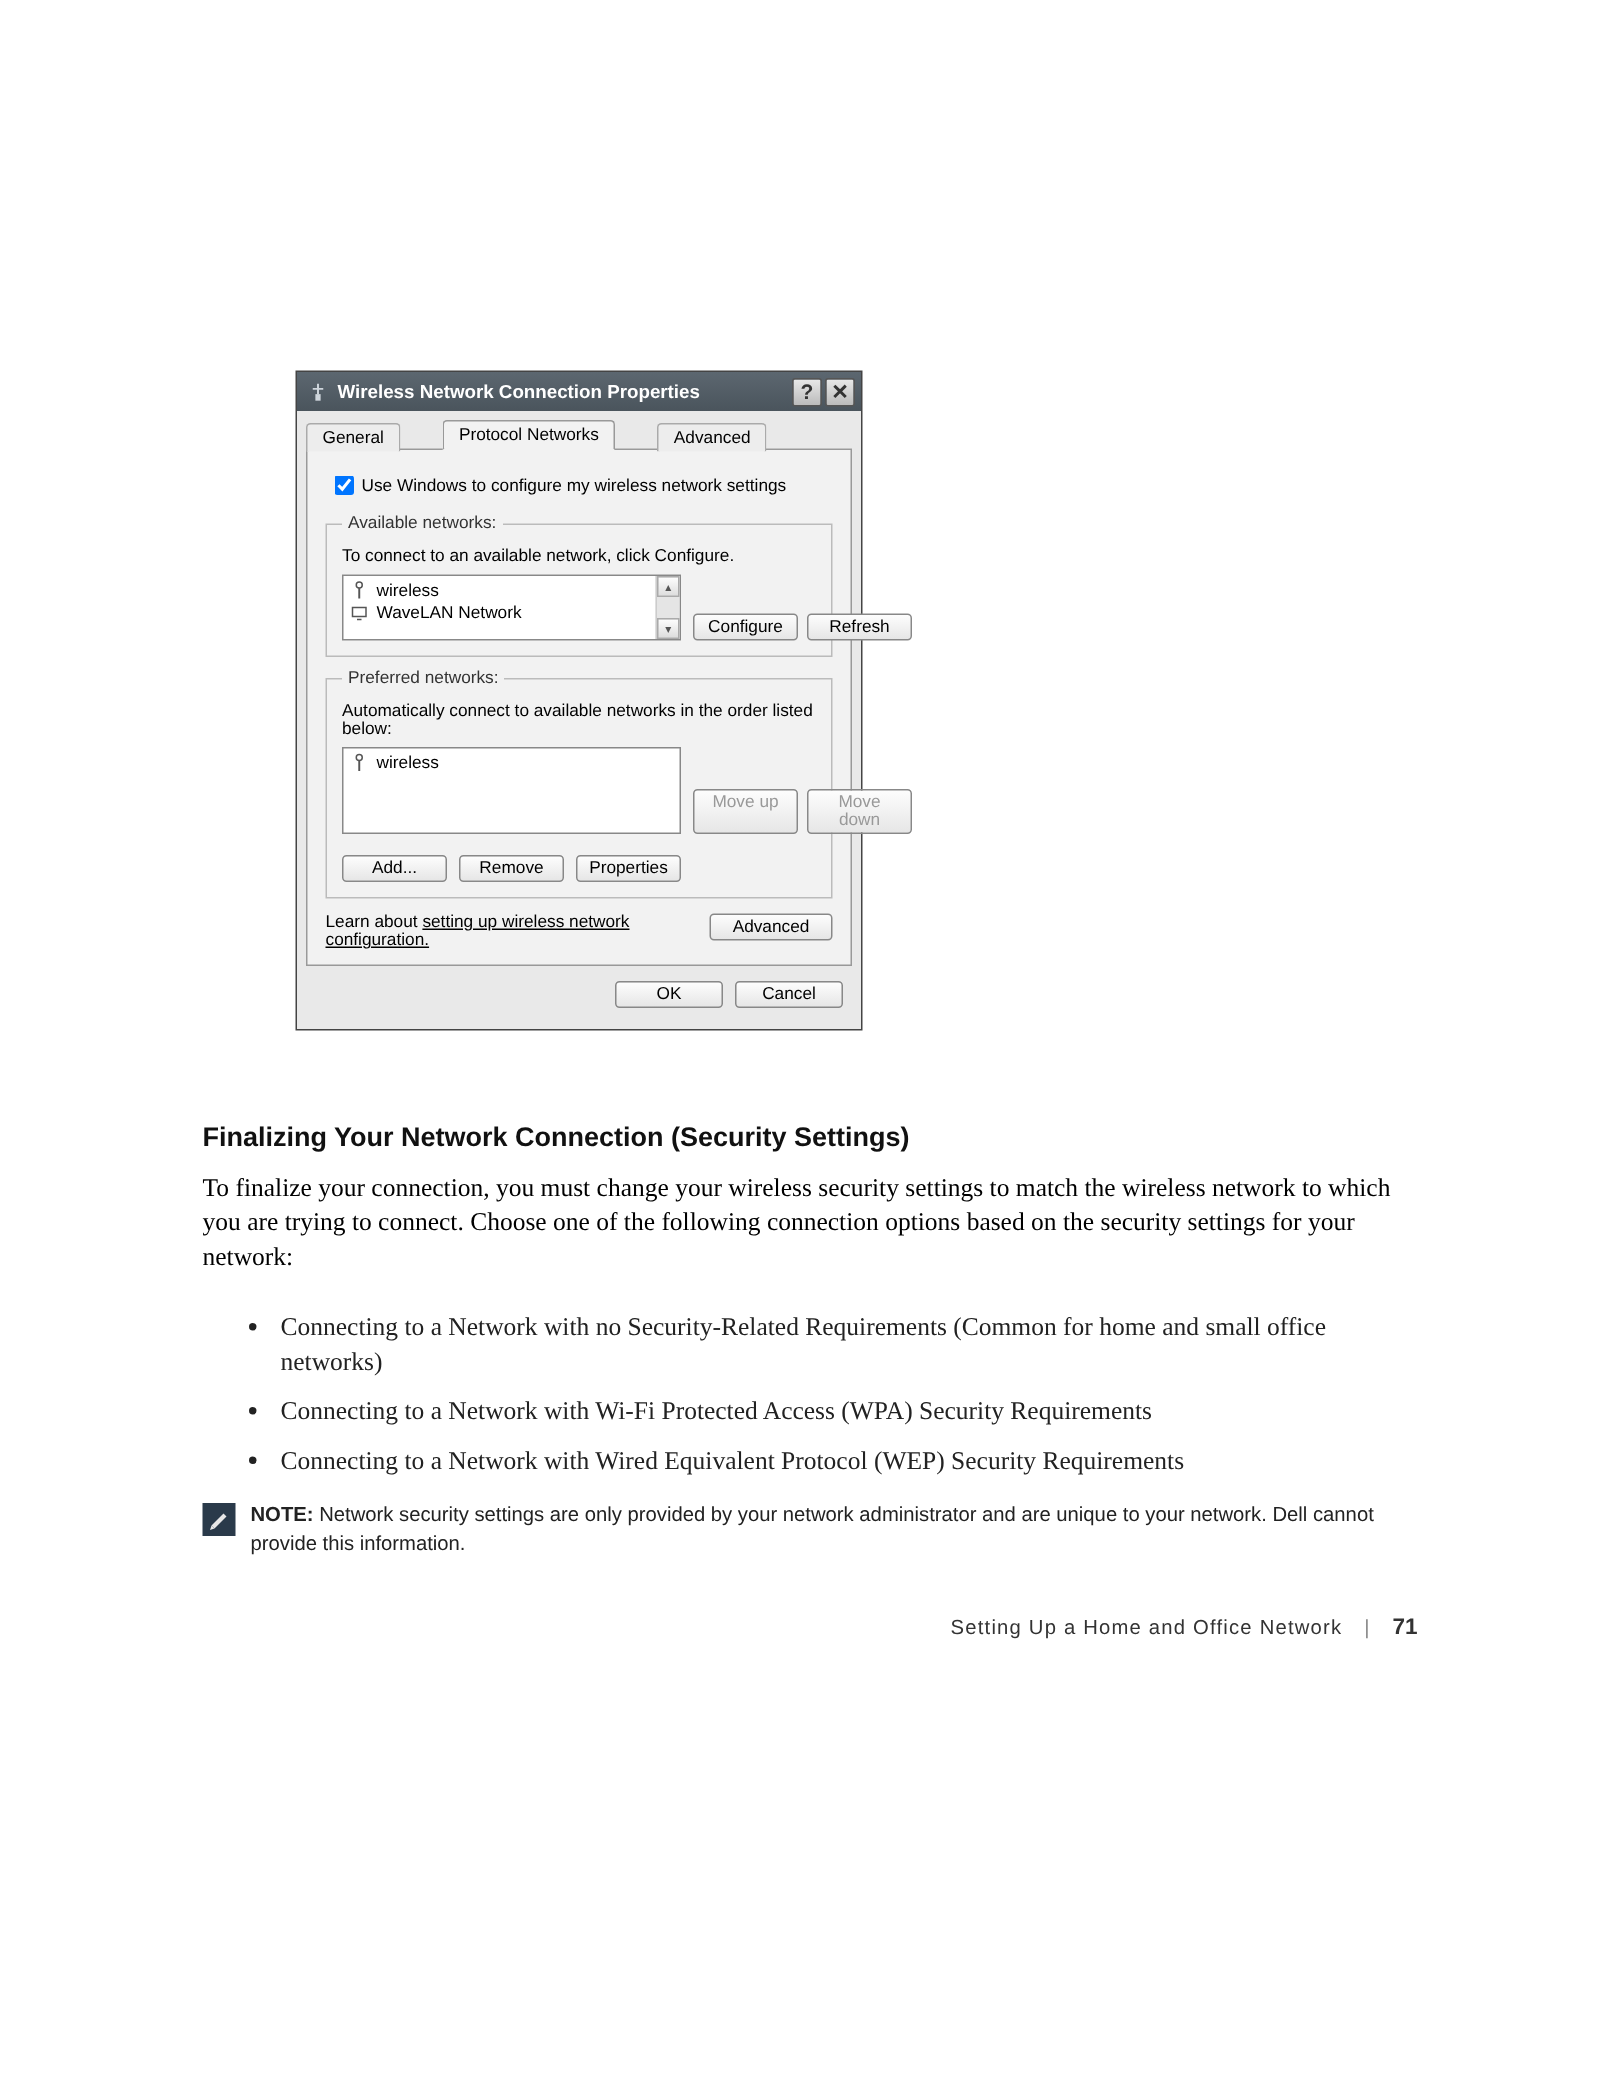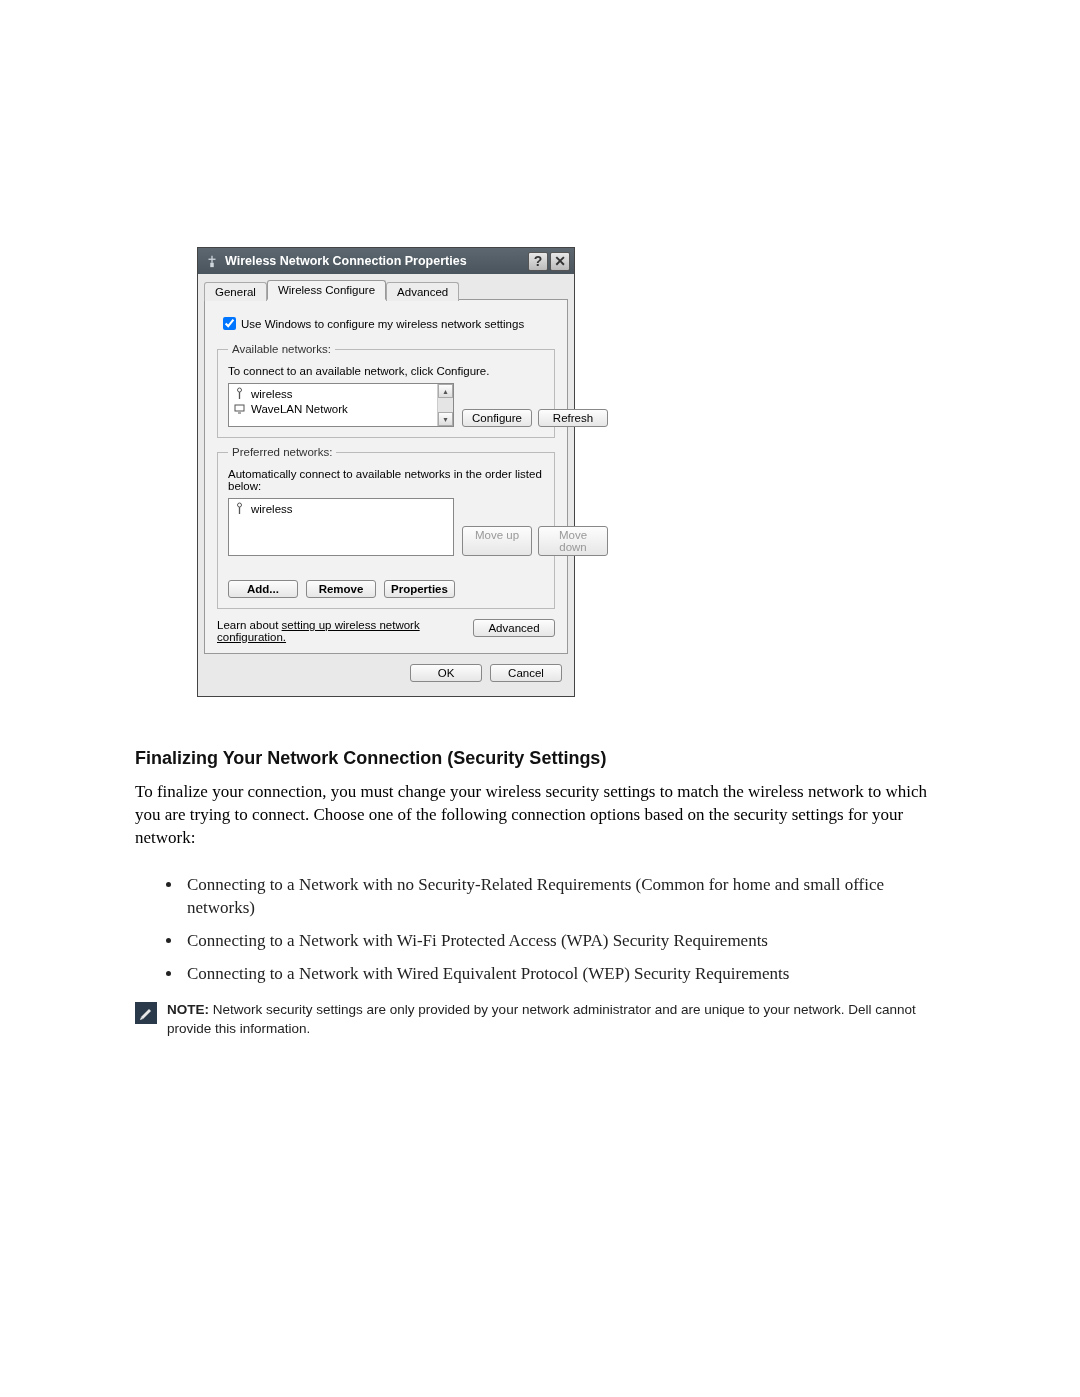--- a/index.html
+++ b/index.html
@@ -68,20 +68,21 @@
   .dialog-body {
     background: #e9e9e9;
     padding: 6px;
   }
   .tabs-row {
     display: flex;
     align-items: flex-end;
     position: relative;
     z-index: 2;
     margin-bottom: -1px;
+    gap: 28px;
   }
   .tab {
     padding: 3px 10px 3px 10px;
     font-size: 11.5px;
     border: 1px solid #999;
     border-bottom: none;
     background: #eee;
     border-radius: 3px 3px 0 0;
     margin-right: 0;
     cursor: pointer;
@@ -184,22 +185,21 @@
     cursor: pointer;
     min-width: 70px;
   }
   .xp-btn.disabled {
     color: #999;
     cursor: default;
   }
   .btn-row {
     display: flex;
     gap: 8px;
-    margin-top: 24px;
-    font-weight: bold;
+    margin-top: 14px;
   }
   .learn-row {
     display: flex;
     align-items: flex-start;
     justify-content: space-between;
     margin-top: 10px;
     font-size: 11.5px;
   }
   .learn-row a { color: #000; text-decoration: underline; }
   .footer-btns {
@@ -300,21 +300,21 @@
       <span class="titlebar-title">Wireless Network Connection Properties</span>
       <div class="titlebar-buttons">
         <div class="tb-btn">?</div>
         <div class="tb-btn">✕</div>
       </div>
     </div>
 
     <div class="dialog-body">
       <div class="tabs-row">
         <div class="tab inactive">General</div>
-        <div class="tab active">Wireless Configure</div>
+        <div class="tab active">Protocol Networks</div>
         <div class="tab inactive">Advanced</div>
       </div>
 
       <div class="tab-panel">
         <label class="check-row">
           <input type="checkbox" checked="" style="">
           <span>Use Windows to configure my wireless network settings</span>
         </label>
 
         <fieldset class="group">
@@ -412,14 +412,19 @@
             <path d="M3 12 L11 4 L13 6 L5 14 Z" fill="#e8e8e8"></path>
             <path d="M3 12 L2 15 L5 14 Z" fill="#e8e8e8"></path>
           </svg>
       </div>
       <div class="note-text">
         <b>NOTE:</b><span> Network security settings are only provided by your network administrator and are unique to your network. Dell cannot provide this information.</span>
       </div>
     </div>
   </div>
 
+  <div class="footer-line">
+    <span>Setting Up a Home and Office Network</span>
+    <span class="sep">|</span>
+    <span class="pgnum">71</span>
+  </div>
 
 </div>
 
 </body></html>

